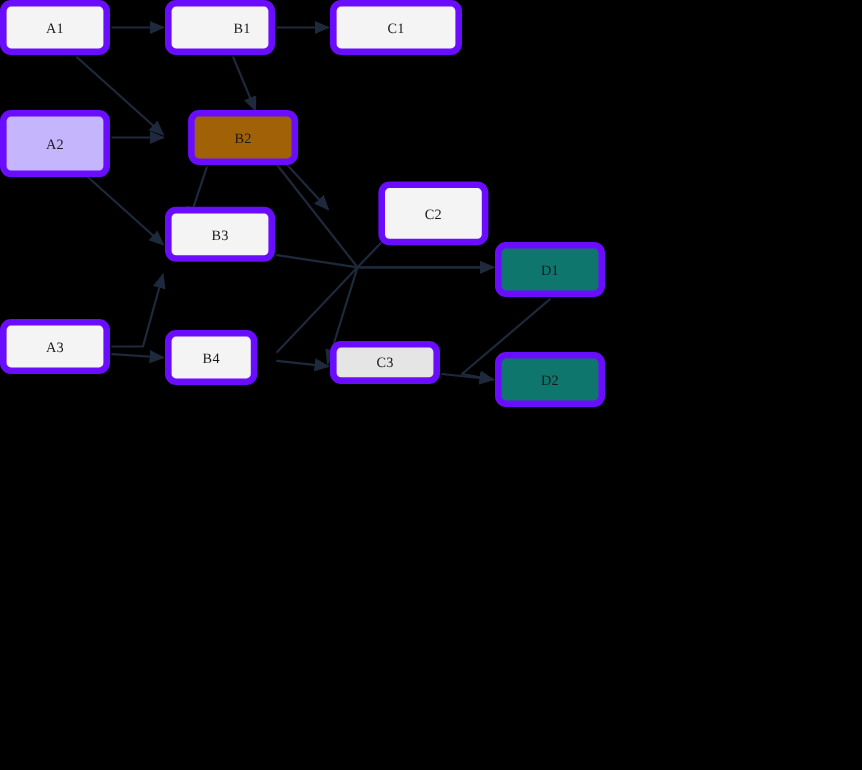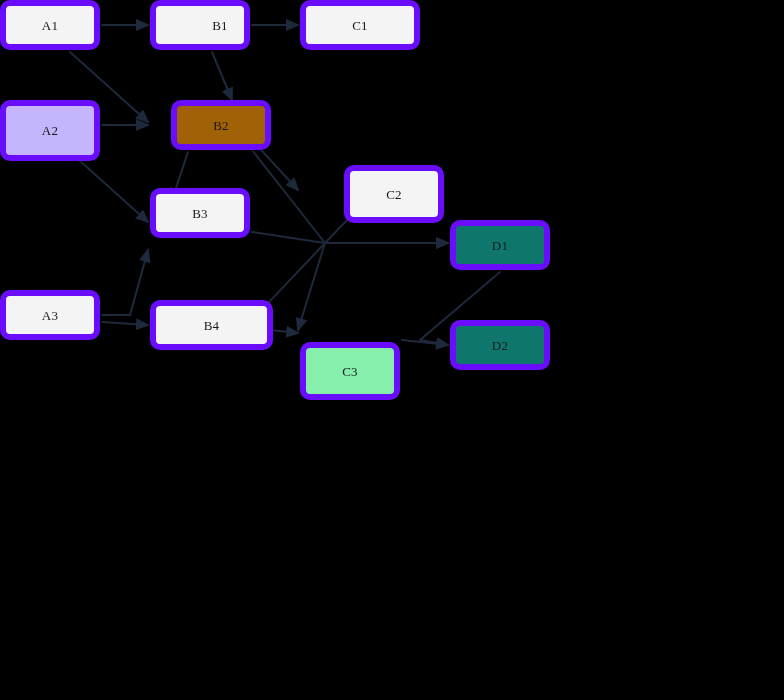--- a/index.html
+++ b/index.html
@@ -92,30 +92,30 @@
       </div>
       <div class="node" style="left: 150px; top: 0px; width: 100px; height: 50px; background: rgb(244, 244, 245); border-color: rgb(106, 13, 255); color: rgb(24, 24, 27); padding-left: 40px;">
         <span class="node-label">B1</span>
       </div>
       <div class="node" style="left: 150px; top: 100px; width: 100px; height: 50px; background: #a16207; border-color: rgb(106, 13, 255); color: rgb(24, 24, 27); margin-left: 21px;">
         <span class="node-label">B2</span>
       </div>
       <div class="node" style="left: 150px; top: 188px; width: 100px; height: 50px; background: rgb(244, 244, 245); border-color: rgb(106, 13, 255); color: rgb(24, 24, 27);">
         <span class="node-label">B3</span>
       </div>
-      <div class="node" style="left: 150px; top: 300px; width: 123px; height: 50px; background: rgb(244, 244, 245); border-color: rgb(106, 13, 255); color: rgb(24, 24, 27);">
+      <div class="node" style="left: 150px; top: 300px; width: 84px; height: 50px; background: rgb(244, 244, 245); border-color: rgb(106, 13, 255); color: rgb(24, 24, 27);">
         <span class="node-label">B4</span>
       </div>
       <div class="node" style="left: 300px; top: 0px; width: 120px; height: 50px; background: rgb(244, 244, 245); border-color: rgb(106, 13, 255); color: rgb(24, 24, 27);">
         <span class="node-label">C1</span>
       </div>
       <div class="node" style="left: 300px; top: 165px; width: 100px; height: 58px; background: rgb(244, 244, 245); border-color: rgb(106, 13, 255); color: rgb(24, 24, 27); margin-left: 44px;">
         <span class="node-label">C2</span>
       </div>
-      <div class="node" style="left: 300px; top: 310px; width: 100px; height: 58px; background: #86efac; border-color: rgb(106, 13, 255); color: rgb(24, 24, 27); margin-top: 32px;">
+      <div class="node" style="left: 300px; top: 310px; width: 100px; height: 39px; background: #e5e5e5; border-color: rgb(106, 13, 255); color: rgb(24, 24, 27);">
         <span class="node-label">C3</span>
       </div>
       <div class="node" style="left: 450px; top: 220px; width: 100px; height: 50px; background: #0f766e; border-color: rgb(106, 13, 255); color: rgb(24, 24, 27);">
         <span class="node-label">D1</span>
       </div>
       <div class="node" style="left: 450px; top: 320px; width: 100px; height: 50px; background: #0f766e; border-color: rgb(106, 13, 255); color: rgb(24, 24, 27);">
         <span class="node-label">D2</span>
       </div>
     </div>
 

